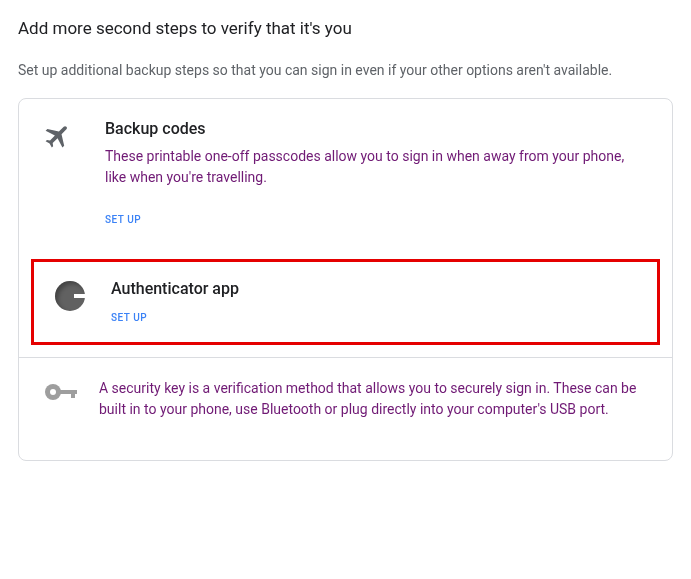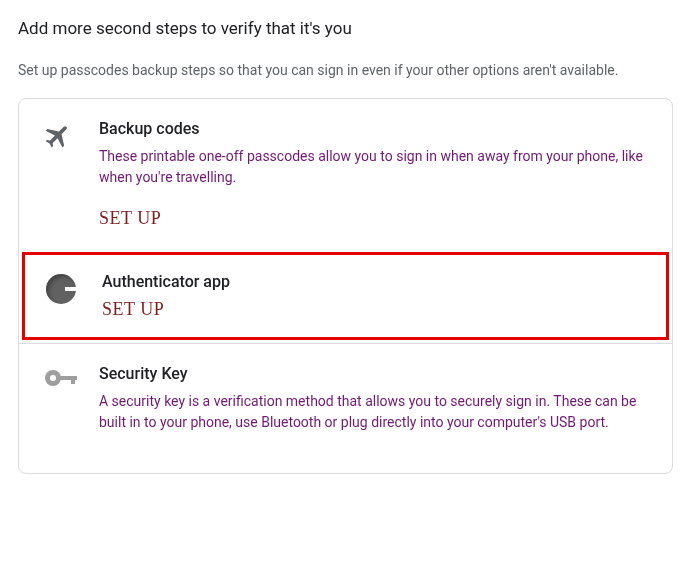--- a/index.html
+++ b/index.html
@@ -29,24 +29,25 @@
       border-radius: 8px;
       overflow: hidden;
     }
     .option {
       display: flex;
       padding: 20px 24px;
       border-top: 1px solid #dadce0;
     }
     .option:first-child {
       border-top: none;
+      gap: 6px;
     }
     .option.highlight {
       border: 3px solid #e50000;
-      margin: 3px;
+      margin: 12px;
       padding: 17px 21px;
     }
     .icon-col {
       width: 56px;
       flex-shrink: 0;
       display: flex;
       align-items: flex-start;
       justify-content: flex-start;
       padding-top: 2px;
     }
@@ -59,27 +60,26 @@
       font-weight: 500;
       margin-bottom: 8px;
     }
     .opt-desc {
       font-size: 14px;
       color: #701a75;
       line-height: 1.5;
       margin-bottom: 20px;
     }
     .opt-action {
-      font-size: 18px;
+      font-size: 10px;
       font-weight: 500;
-      color: #7f1d1d;
+      color: #3b82f6;
       letter-spacing: 0.5px;
       cursor: pointer;
       display: inline-block;
-      font-family: Liberation Serif, serif;
     }
     .icon-airplane svg {
       width: 30px;
       height: 30px;
     }
     .icon-authenticator {
       width: 30px;
       height: 30px;
       border-radius: 50%;
       background: #616161;
@@ -98,21 +98,21 @@
     }
     .icon-key svg {
       width: 36px;
       height: 24px;
     }
   </style>
 </head>
 <body>
 
 <h2 class="page-title">Add more second steps to verify that it's you</h2>
-<p class="page-subtitle">Set up passcodes backup steps so that you can sign in even if your other options aren't available.</p>
+<p class="page-subtitle">Set up additional backup steps so that you can sign in even if your other options aren't available.</p>
 
 <div class="card">
 
   <div class="option">
     <div class="icon-col">
       <span class="icon-airplane">
         <svg viewBox="0 0 24 24" fill="#5f6368">
             <path d="M21 16v-2l-8-5V3.5c0-.83-.67-1.5-1.5-1.5S10 2.67 10 3.5V9l-8 5v2l8-2.5V19l-2 1.5V22l3.5-1 3.5 1v-1.5L13 19v-5.5l8 2.5z" transform="rotate(45 12 12)"></path>
           </svg>
       </span>
@@ -139,18 +139,17 @@
       <span class="icon-key">
         <svg viewBox="0 0 36 24" fill="#9e9e9e">
             <circle cx="10" cy="12" r="8"></circle>
             <circle cx="10" cy="12" r="3" fill="#fff"></circle>
             <rect x="16" y="10" width="18" height="4"></rect>
             <rect x="28" y="10" width="4" height="8"></rect>
           </svg>
       </span>
     </div>
     <div class="content-col">
-      <div class="opt-title">Security Key</div>
       <div class="opt-desc">A security key is a verification method that allows you to securely sign in. These can be built in to your phone, use Bluetooth or plug directly into your computer's USB port.</div>
     </div>
   </div>
 
 </div>
 
 </body></html>

